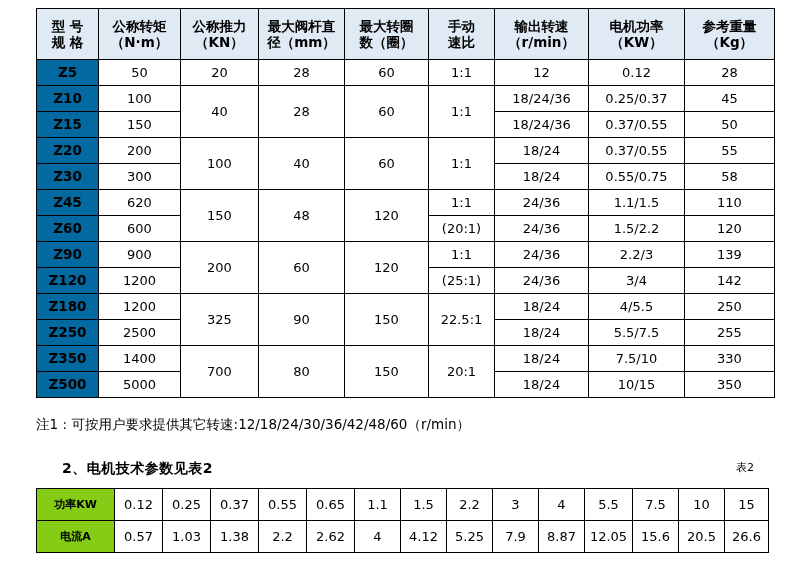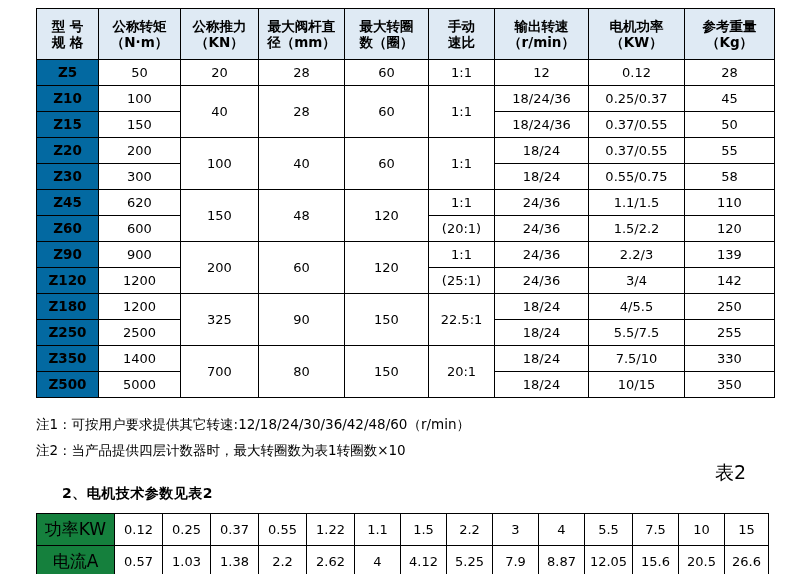--- a/index.html
+++ b/index.html
@@ -68,45 +68,45 @@
 
   
   .section2 {
     margin: 22px 8px 0 62px;
     font-size: 14px;
     font-weight: bold;
     letter-spacing: 0.5px;
   }
   .table2-label {
     position: absolute;
-    right: 48px;
+    right: 40px;
     top: 452px;
-    font-size: 19px;
+    font-size: 11px;
   }
 
   
   table.motor {
     border-collapse: collapse;
     table-layout: fixed;
     margin: 10px 0 0 36px;
     width: 722px;
     background: #ffffff;
   }
   table.motor td {
     border: 1px solid #000000;
     text-align: center;
     vertical-align: middle;
     font-size: 13px;
     height: 31px;
     padding: 0;
   }
   table.motor td.rowhead {
-    background: #15803d;
-    font-weight: normal;
-    font-size: 17px;
+    background: #84cc16;
+    font-weight: bold;
+    font-size: 11px;
   }
 </style>
 </head>
 <body>
 
 <div class="page">
 
   <table class="spec">
     <colgroup>
       <col style="width:62px">
@@ -292,21 +292,20 @@
         <td>5000</td>
         <td>18/24</td>
         <td>10/15</td>
         <td>350</td>
       </tr>
     </tbody>
   </table>
 
   <div class="notes">
     <div class="note-line">注1：可按用户要求提供其它转速:12/18/24/30/36/42/48/60（r/min）</div>
-    <div class="note-line">注2：当产品提供四层计数器时，最大转圈数为表1转圈数×10</div>
   </div>
 
   <div class="section2">2、电机技术参数见表2</div>
   <div class="table2-label">表2</div>
 
   <table class="motor">
     <colgroup>
       <col style="width:78px">
       <col style="width:48px">
       <col style="width:48px">
@@ -323,21 +322,21 @@
       <col style="width:46px">
       <col style="width:44px">
     </colgroup>
     <tbody>
       <tr>
         <td class="rowhead">功率KW</td>
         <td>0.12</td>
         <td>0.25</td>
         <td>0.37</td>
         <td>0.55</td>
-        <td>1.22</td>
+        <td>0.65</td>
         <td>1.1</td>
         <td>1.5</td>
         <td>2.2</td>
         <td>3</td>
         <td>4</td>
         <td>5.5</td>
         <td>7.5</td>
         <td>10</td>
         <td>15</td>
       </tr>

